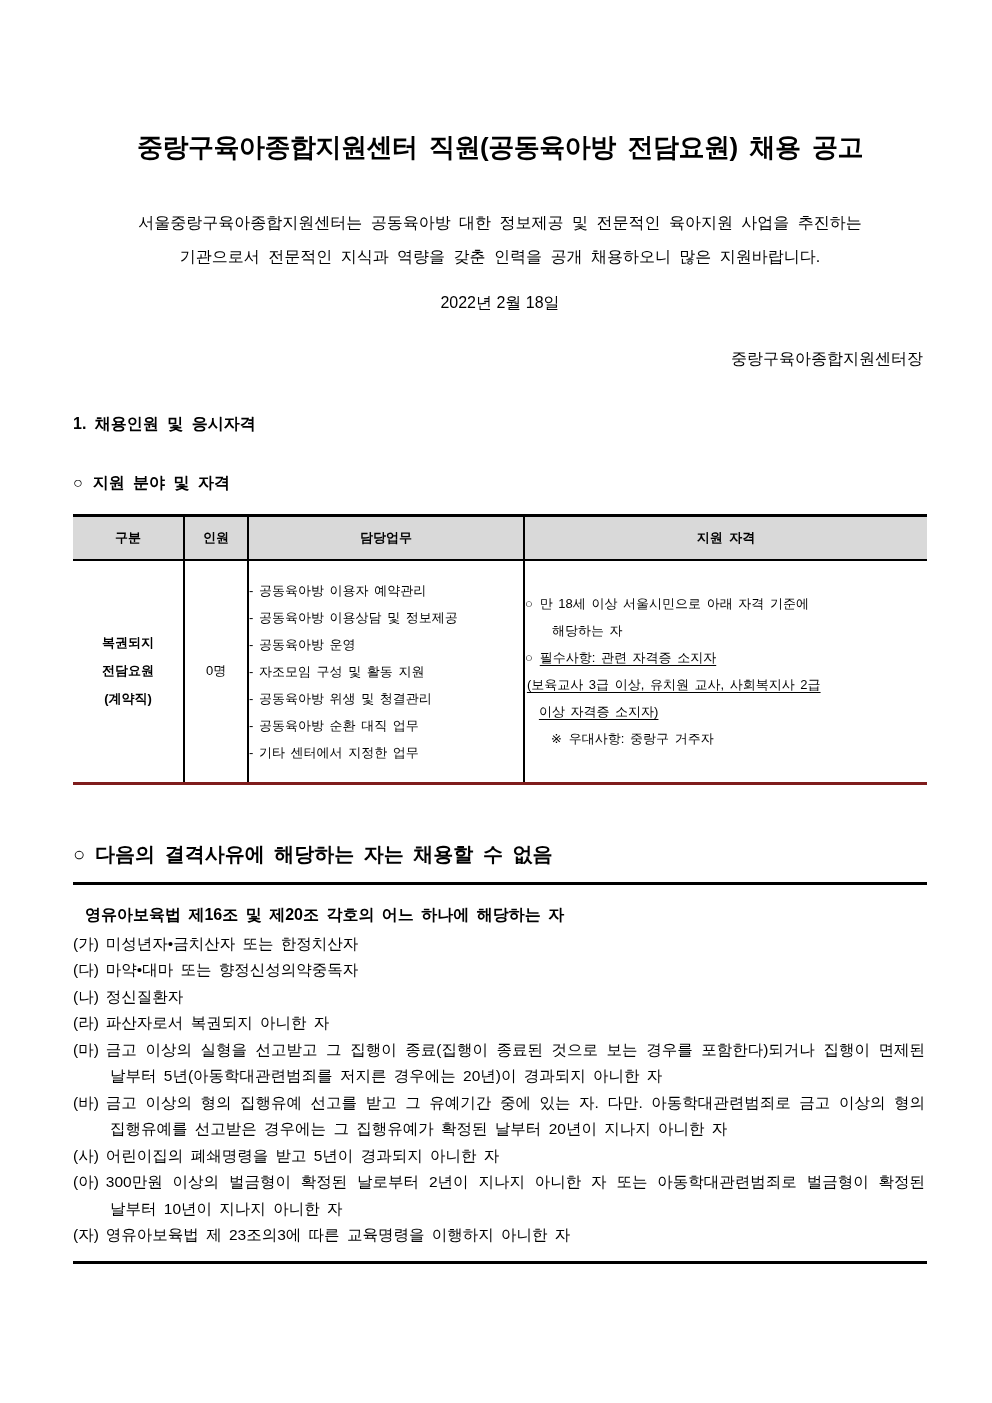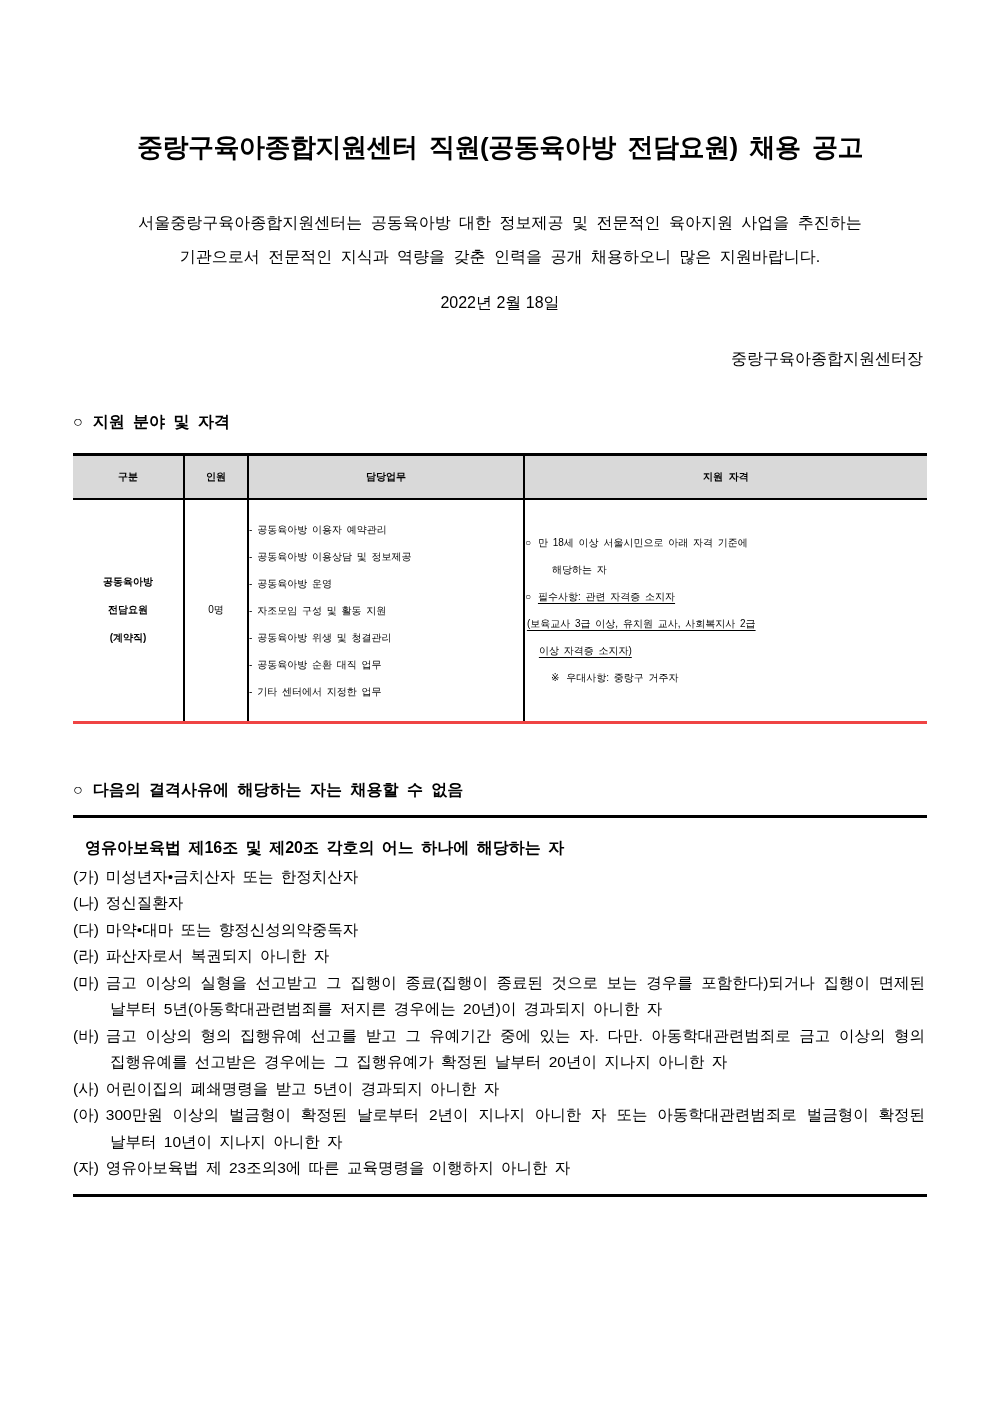--- a/index.html
+++ b/index.html
@@ -20,42 +20,42 @@
   .doc-date { margin-top: 14px; text-align: center; font-size: 16px; line-height: 30px; }
   .doc-signer { margin-top: 26px; text-align: right; font-size: 16px; line-height: 30px; padding-right: 4px; }
 
   .h-section { margin-top: 40px; font-size: 16px; font-weight: bold; word-spacing: 4px; }
   .h-sub { margin-top: 38px; font-size: 16px; font-weight: bold; word-spacing: 4px; }
   .bullet-prefix { display: inline-block; margin-right: 10px; }
 
   table.recruit {
     margin-top: 20px; width: 100%; table-layout: fixed;
     border-collapse: collapse;
-    border-top: 3px solid #000; border-bottom: 3px solid #ef4444;
-    font-size: 10px;
+    border-top: 3px solid #000; border-bottom: 3px solid #7f1d1d;
+    font-size: 13px;
   }
   table.recruit th {
     border-bottom: 2px solid #000;
     font-weight: bold; height: 44px; text-align: center;
     word-spacing: 3px; padding: 0;
   }
   table.recruit td { vertical-align: middle; padding: 16px 0; }
   .vline { border-left: 2px solid #000; }
   td.cell-category { text-align: center; font-weight: bold; line-height: 28px; }
   td.cell-headcount { text-align: center; }
   td.cell-duties { padding-left: 12px; line-height: 27px; word-spacing: 2px; }
   td.cell-quals { padding-left: 10px; padding-right: 6px; line-height: 27px; word-spacing: 2px; }
   .q-line .q-prefix { margin-right: 7px; }
   .q-cont  { margin-left: 27px; }
   .q-par1  { margin-left: 2px; }
   .q-par2  { margin-left: 14px; }
   .q-star  { margin-left: 26px; }
   .u { text-decoration: underline; text-underline-offset: 3px; }
 
-  .h-disq { margin-top: 56px; font-size: 16px; font-weight: bold; word-spacing: 4px; }
+  .h-disq { margin-top: 56px; font-size: 20px; font-weight: bold; word-spacing: 4px; }
   .rule { height: 3px; background: #000; margin-top: 14px; }
   .rule-bottom { margin-top: 12px; }
   .law-intro { margin-top: 17px; font-size: 16px; font-weight: bold; padding-left: 12px; word-spacing: 3px; line-height: 26px; }
   .dq-list { margin-top: 3px; font-size: 15.5px; }
   .dq-item {
     line-height: 26.5px; padding-left: 37px; text-indent: -37px;
     text-align: justify; word-break: keep-all; word-spacing: 3px; padding-right: 2px;
   }
   .dq-label { margin-right: 7px; }
 </style>
@@ -68,20 +68,21 @@
 
   <div class="intro">
     <div>서울중랑구육아종합지원센터는 공동육아방 대한 정보제공 및 전문적인 육아지원 사업을 추진하는</div>
     <div>기관으로서 전문적인 지식과 역량을 갖춘 인력을 공개 채용하오니 많은 지원바랍니다.</div>
   </div>
 
   <div class="doc-date">2022년 2월 18일</div>
 
   <div class="doc-signer">중랑구육아종합지원센터장</div>
 
+  <div class="h-section">1. 채용인원 및 응시자격</div>
 
   <div class="h-sub"><span class="bullet-prefix">○</span><span>지원 분야 및 자격</span></div>
 
   <table class="recruit">
     <colgroup>
       <col style="width:13%">
       <col style="width:7.5%">
       <col style="width:32.3%">
       <col style="width:47.2%">
     </colgroup>
@@ -89,21 +90,21 @@
       <tr style="background:#d9d9d9;">
         <th>구분</th>
         <th class="vline">인원</th>
         <th class="vline">담당업무</th>
         <th class="vline">지원 자격</th>
       </tr>
     </thead>
     <tbody>
       <tr>
         <td class="cell-category">
-          <div>공동육아방</div>
+          <div>복권되지</div>
           <div>전담요원</div>
           <div>(계약직)</div>
         </td>
         <td class="cell-headcount vline">0명</td>
         <td class="cell-duties vline">
           <div>- 공동육아방 이용자 예약관리</div>
           <div>- 공동육아방 이용상담 및 정보제공</div>
           <div>- 공동육아방 운영</div>
           <div>- 자조모임 구성 및 활동 지원</div>
           <div>- 공동육아방 위생 및 청결관리</div>
@@ -123,22 +124,22 @@
   </table>
 
   <div class="h-disq"><span class="bullet-prefix">○</span><span>다음의 결격사유에 해당하는 자는 채용할 수 없음</span></div>
 
   <div class="rule"></div>
 
   <div class="law-intro">영유아보육법 제16조 및 제20조 각호의 어느 하나에 해당하는 자</div>
 
   <div class="dq-list">
     <div class="dq-item"><span class="dq-label">(가)</span><span>미성년자•금치산자 또는 한정치산자</span></div>
+    <div class="dq-item"><span class="dq-label">(다)</span><span>마약•대마 또는 향정신성의약중독자</span></div>
     <div class="dq-item"><span class="dq-label">(나)</span><span>정신질환자</span></div>
-    <div class="dq-item"><span class="dq-label">(다)</span><span>마약•대마 또는 향정신성의약중독자</span></div>
     <div class="dq-item"><span class="dq-label">(라)</span><span>파산자로서 복권되지 아니한 자</span></div>
     <div class="dq-item"><span class="dq-label">(마)</span><span>금고 이상의 실형을 선고받고 그 집행이 종료(집행이 종료된 것으로 보는 경우를 포함한다)되거나 집행이 면제된 날부터 5년(아동학대관련범죄를 저지른 경우에는 20년)이 경과되지 아니한 자</span></div>
     <div class="dq-item"><span class="dq-label">(바)</span><span>금고 이상의 형의 집행유예 선고를 받고 그 유예기간 중에 있는 자. 다만. 아동학대관련범죄로 금고 이상의 형의 집행유예를 선고받은 경우에는 그 집행유예가 확정된 날부터 20년이 지나지 아니한 자</span></div>
     <div class="dq-item"><span class="dq-label">(사)</span><span>어린이집의 폐쇄명령을 받고 5년이 경과되지 아니한 자</span></div>
     <div class="dq-item"><span class="dq-label">(아)</span><span>300만원 이상의 벌금형이 확정된 날로부터 2년이 지나지 아니한 자 또는 아동학대관련범죄로 벌금형이 확정된 날부터 10년이 지나지 아니한 자</span></div>
     <div class="dq-item"><span class="dq-label">(자)</span><span>영유아보육법 제 23조의3에 따른 교육명령을 이행하지 아니한 자</span></div>
   </div>
 
   <div class="rule rule-bottom"></div>
 

